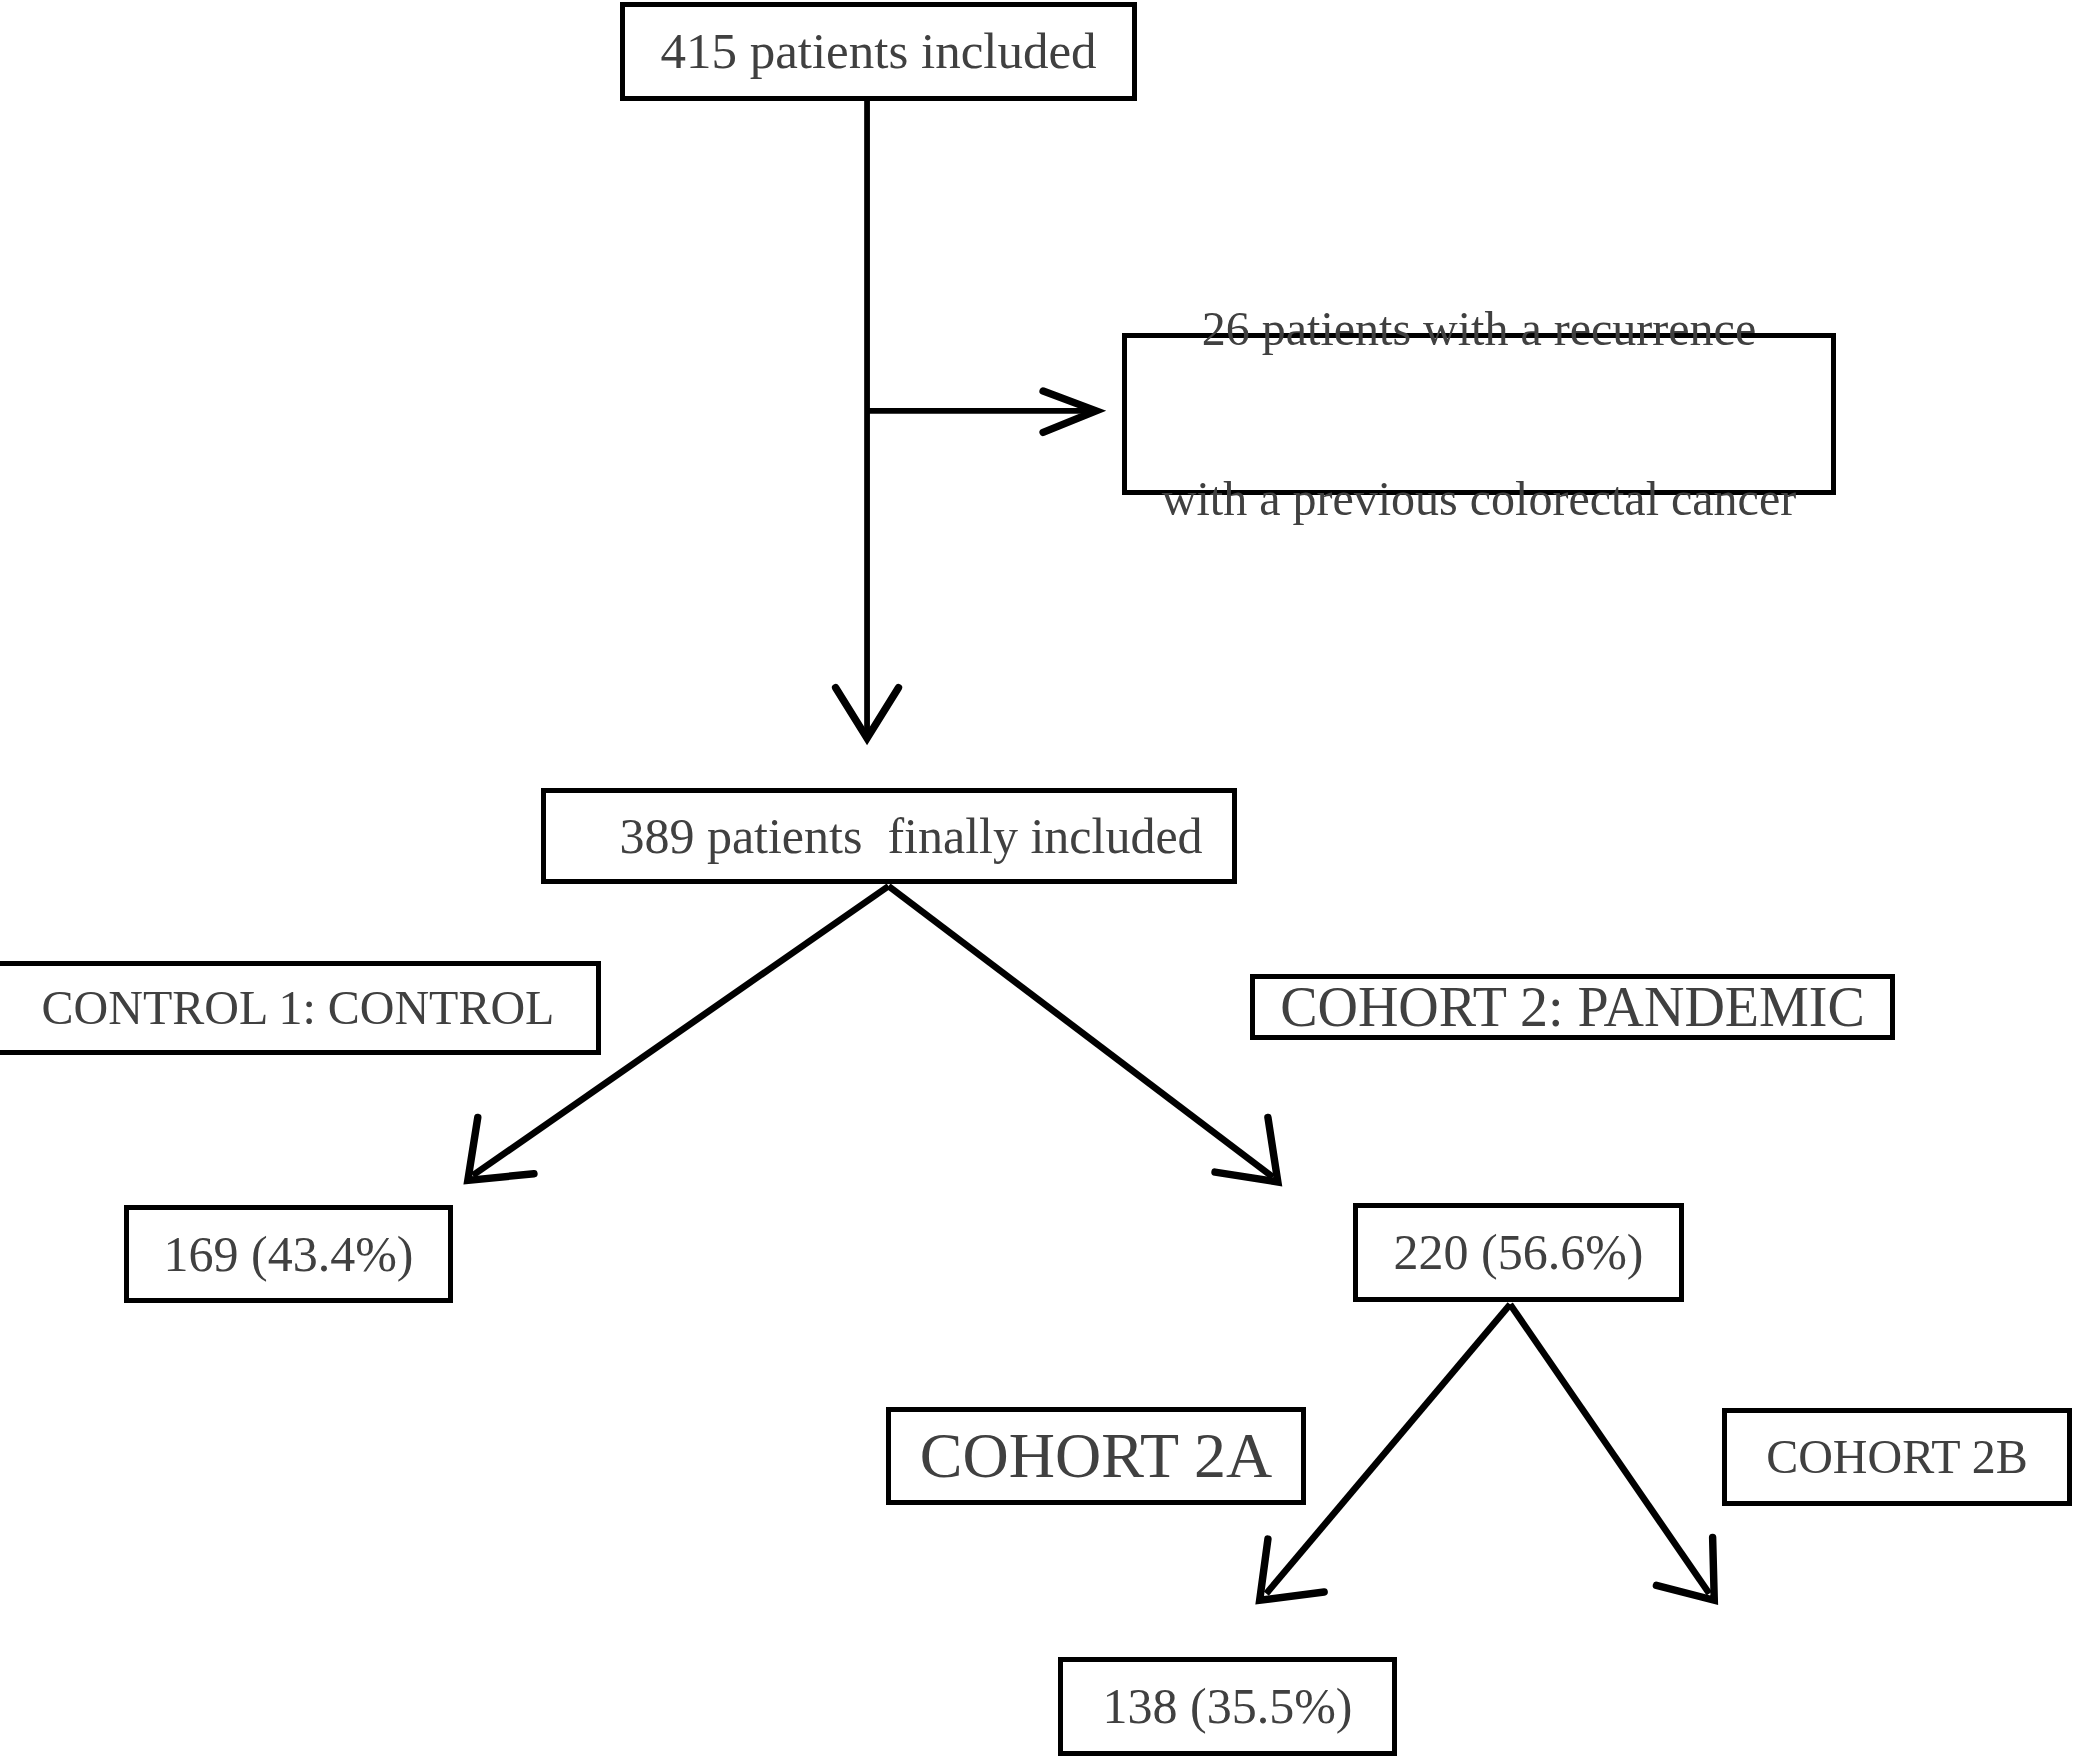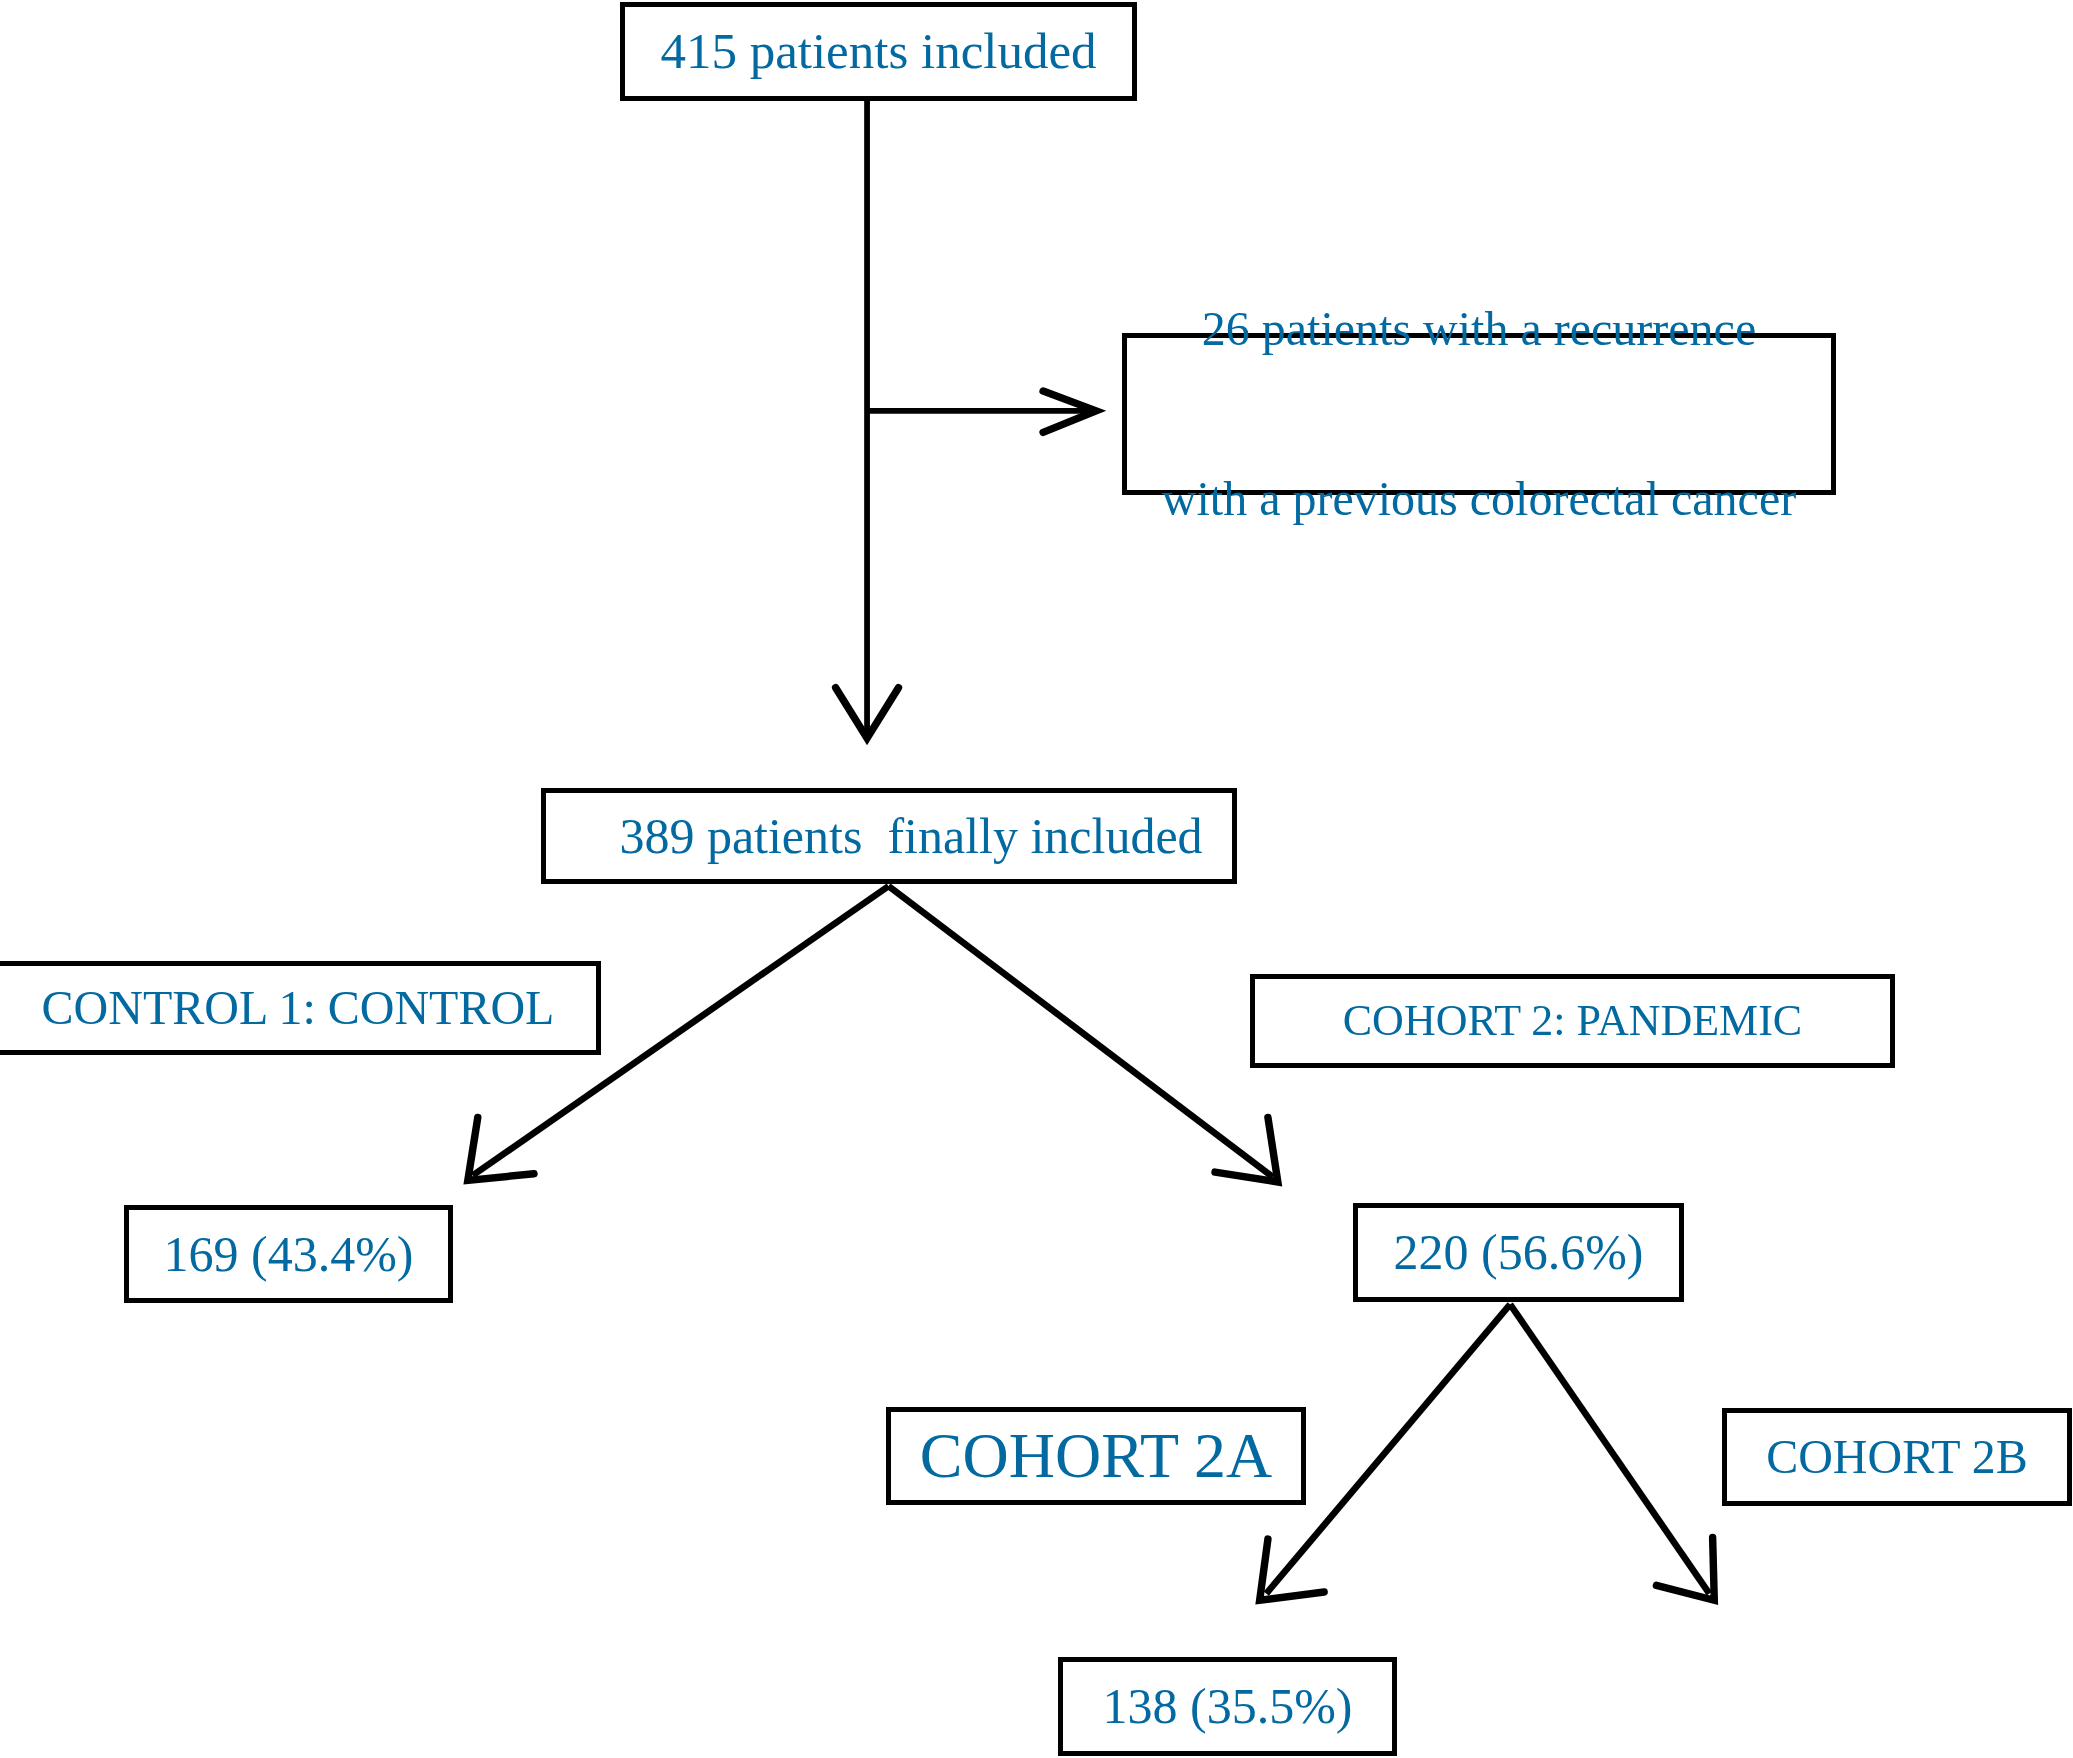--- a/index.html
+++ b/index.html
@@ -25,36 +25,36 @@
     pointer-events: none;
   }
   .node {
     position: absolute;
     box-sizing: border-box;
     background: #ffffff;
     border: 5px solid #000000;
     display: flex;
     align-items: center;
     justify-content: center;
-    color: #0369a1;
+    color: #404040;
     line-height: 1.18;
     text-align: center;
     white-space: pre;
   }
   .node-text {
     display: block;
     white-space: pre;
   }
 
   
   #node-total        { left: 620px;  top: 1.7px;    width: 517px;  height: 99px; font-size: 51px; }
   #node-excluded     { left: 1122px; top: 333px;  width: 714px;  height: 162px; font-size: 48px; }
   #node-final        { left: 541px;  top: 788px;  width: 696px;  height: 96px; font-size: 50px; padding-left: 44px; }
   #node-cohort1      { left: -5px;   top: 961px; width: 606px;  height: 94px; font-size: 48px; }
-  #node-cohort2      { left: 1250px; top: 974px; width: 645px;  height: 94px; font-size: 44px; }
+  #node-cohort2      { left: 1250px; top: 974px; width: 645px;  height: 66px; font-size: 56px; }
   #node-cohort1-n    { left: 124px;  top: 1205px; width: 329px;  height: 98px; font-size: 50px; }
   #node-cohort2-n    { left: 1341px; top: 1203px; width: 331px;  height: 99px; font-size: 50px; margin-left: 12px; }
   #node-cohort2a     { left: 886px; top: 1407px; width: 420px;  height: 98px; font-size: 64px; }
   #node-cohort2b     { left: 1722px; top: 1408px; width: 350px;  height: 98px; font-size: 48px; }
   #node-cohort2a-n   { left: 1058px; top: 1657px; width: 339px;  height: 99px; font-size: 50px; }
   #node-cohort2b-n   { left: 1570px; top: 1657px; width: 311px;  height: 99px; font-size: 50px; }
 </style>
 </head>
 <body>
 

